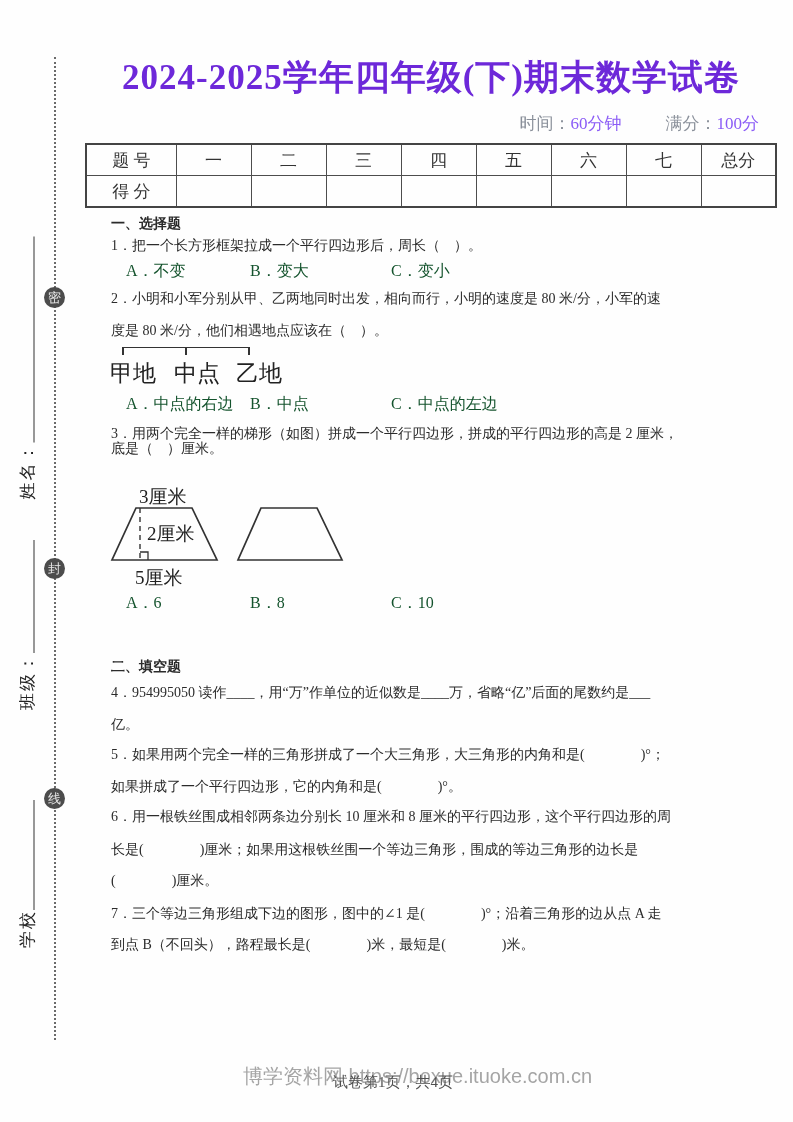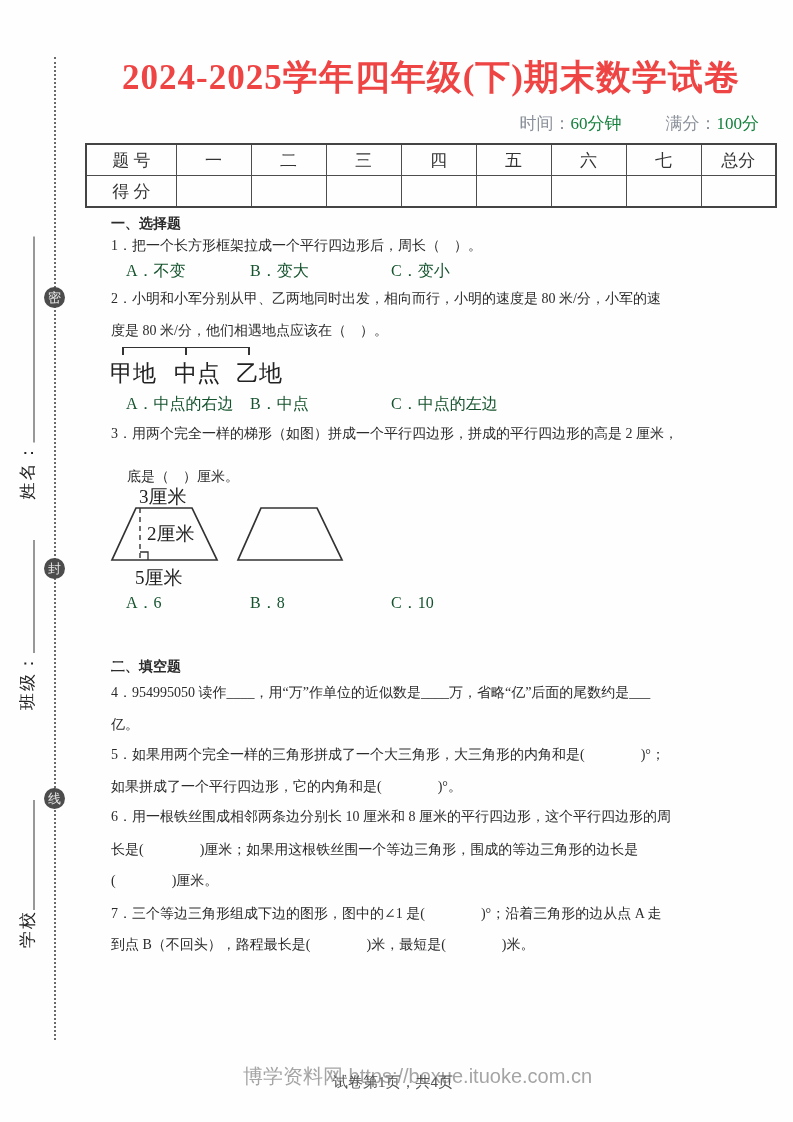--- a/index.html
+++ b/index.html
@@ -3,24 +3,24 @@
 <meta charset="utf-8">
 <style>
   html,body{margin:0;padding:0;}
   body{
     width:793px;height:1122px;position:relative;background:#fefefe;
     font-family:"Liberation Serif","DejaVu Serif",serif;color:#2b2b2b;
     overflow:hidden;
   }
   .abs{position:absolute;white-space:nowrap;}
   
-  .title{left:85px;top:54px;width:692px;text-align:center;font-size:35px;font-weight:bold;letter-spacing:1px;color:#ef4444;}
+  .title{left:85px;top:54px;width:692px;text-align:center;font-size:35px;font-weight:bold;letter-spacing:1px;color:#6d28d9;}
   .meta{top:112px;right:34px;font-size:17px;}
   .meta .lab{color:#8a909a;padding-left:16px;}
-  .meta .val{color:#15803d;}
+  .meta .val{color:#8b5cf6;}
   .meta .gap{display:inline-block;width:28px;}
   
   table.score{position:absolute;left:85px;top:143px;width:692px;border-collapse:collapse;table-layout:fixed;}
   table.score td,table.score th{border:1.6px solid #4d4d4d;height:30px;font-size:17px;font-weight:normal;
     text-align:center;color:#333;padding:0;}
   table.score{border:2.5px solid #444;}
   
   .line{left:111px;font-size:14px;color:#2b2b2b;}
   .bold{font-weight:bold;}
   .opt{font-size:16px;color:#14532d;}
@@ -123,21 +123,21 @@
 </div>
 <div class="abs place" style="left:110px;">甲地</div>
 <div class="abs place" style="left:174px;">中点</div>
 <div class="abs place" style="left:236px;">乙地</div>
 
 <div class="abs opt" style="left:126px;top:394px;">A．中点的右边</div>
 <div class="abs opt" style="left:250px;top:394px;">B．中点</div>
 <div class="abs opt" style="left:391px;top:394px;">C．中点的左边</div>
 
 <div class="abs line" style="top:425px;">3．用两个完全一样的梯形（如图）拼成一个平行四边形，拼成的平行四边形的高是 2 厘米，</div>
-<div class="abs line" style="top:468px;margin-left:16px;">底是（　）厘米。</div>
+<div class="abs line" style="top:440px;">底是（　）厘米。</div>
 
 <div class="abs dim" style="left:139px;top:484px;">3厘米</div>
 <svg style="left:106px;top:502px;" width="116" height="64" viewBox="0 0 116 64">
   <polygon points="30,6 86,6 111,58 6,58" fill="none" stroke="#333" stroke-width="1.7"></polygon>
   <line x1="34" y1="6" x2="34" y2="58" stroke="#333" stroke-width="1.4" stroke-dasharray="5,4"></line>
   <polyline points="34,50 42,50 42,58" fill="none" stroke="#333" stroke-width="1.3"></polyline>
 </svg>
 <div class="abs dim" style="left:147px;top:521px;">2厘米</div>
 <div class="abs dim" style="left:135px;top:565px;">5厘米</div>
 <svg style="left:233px;top:502px;" width="114" height="64" viewBox="0 0 114 64">

